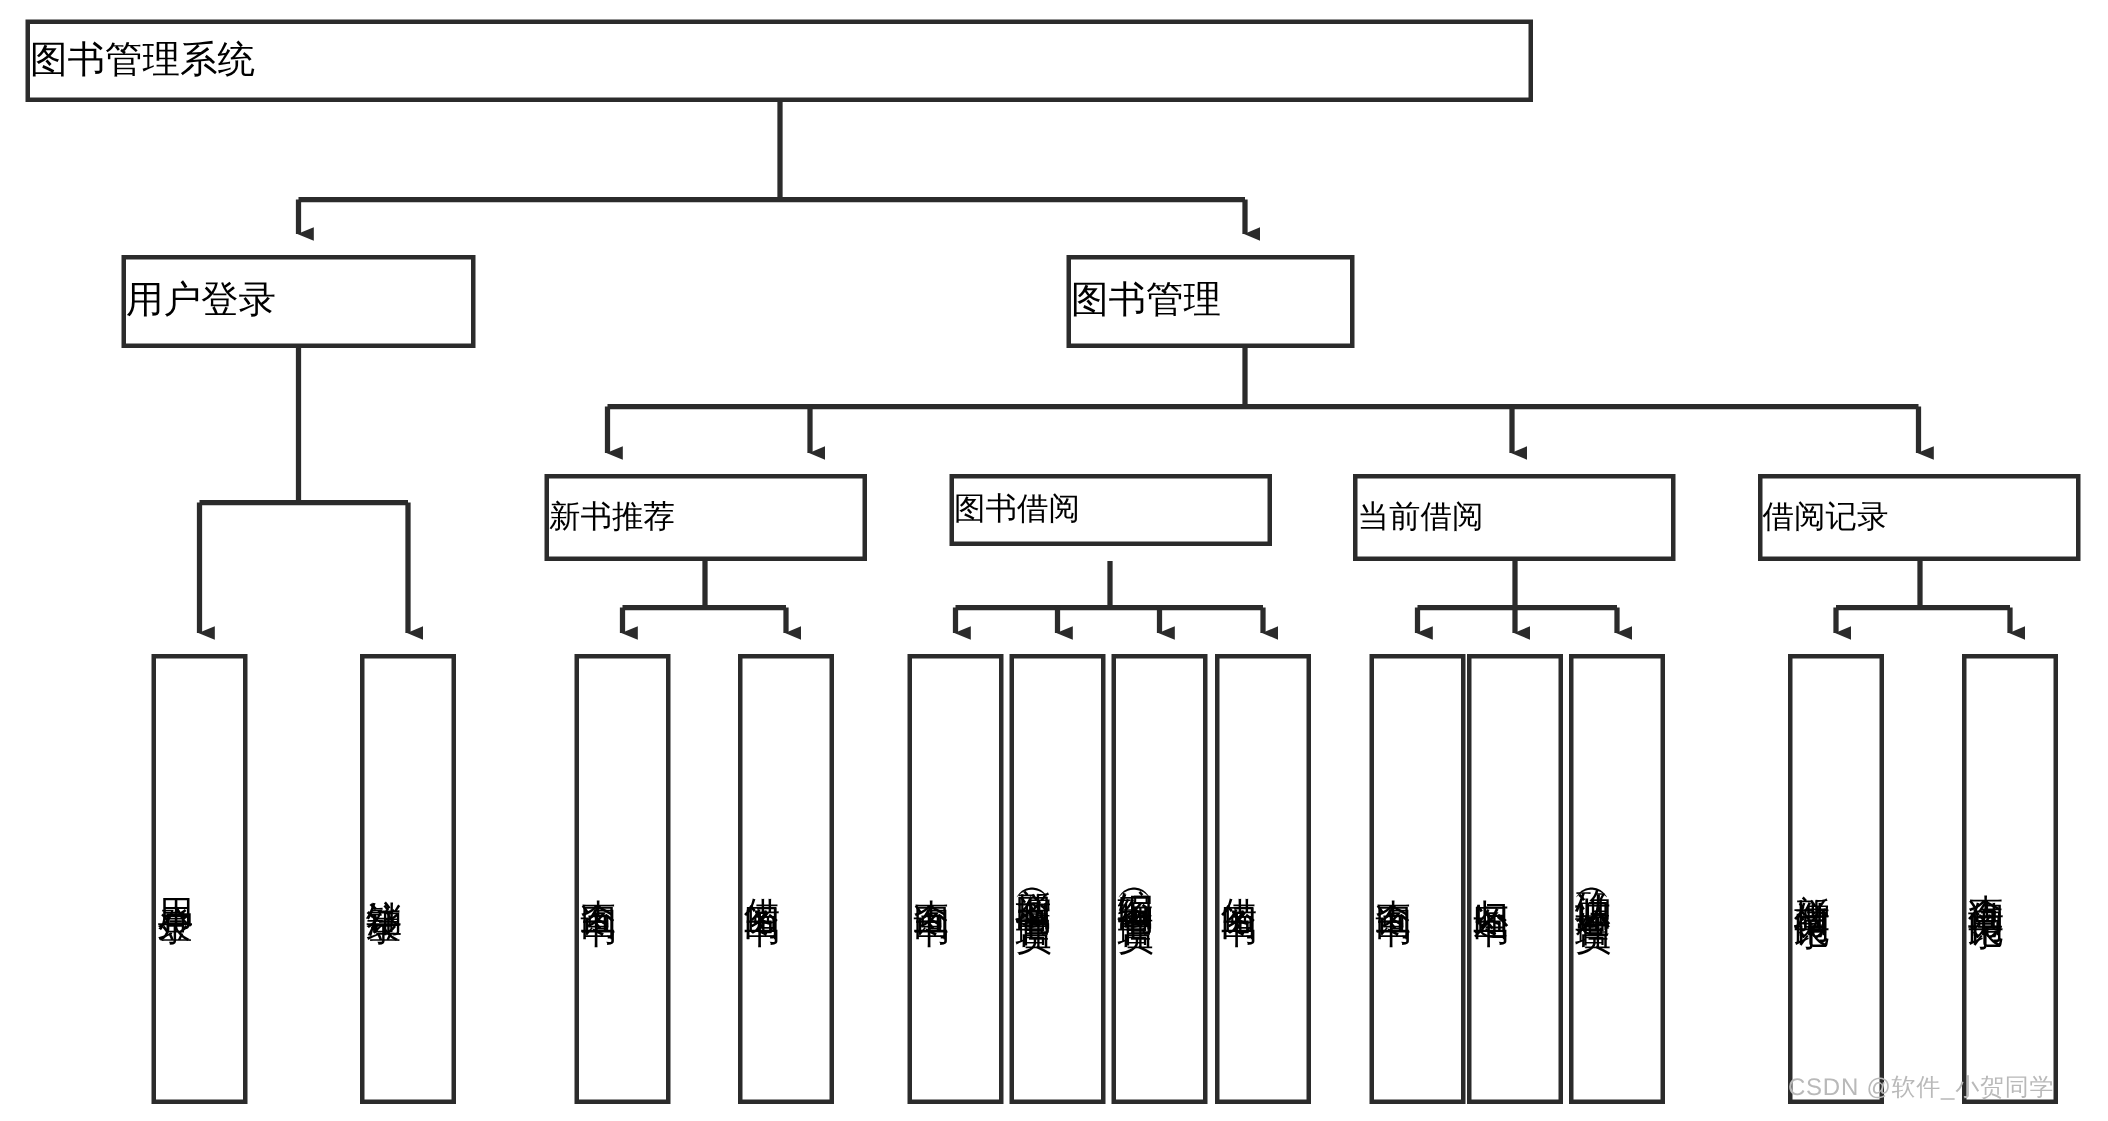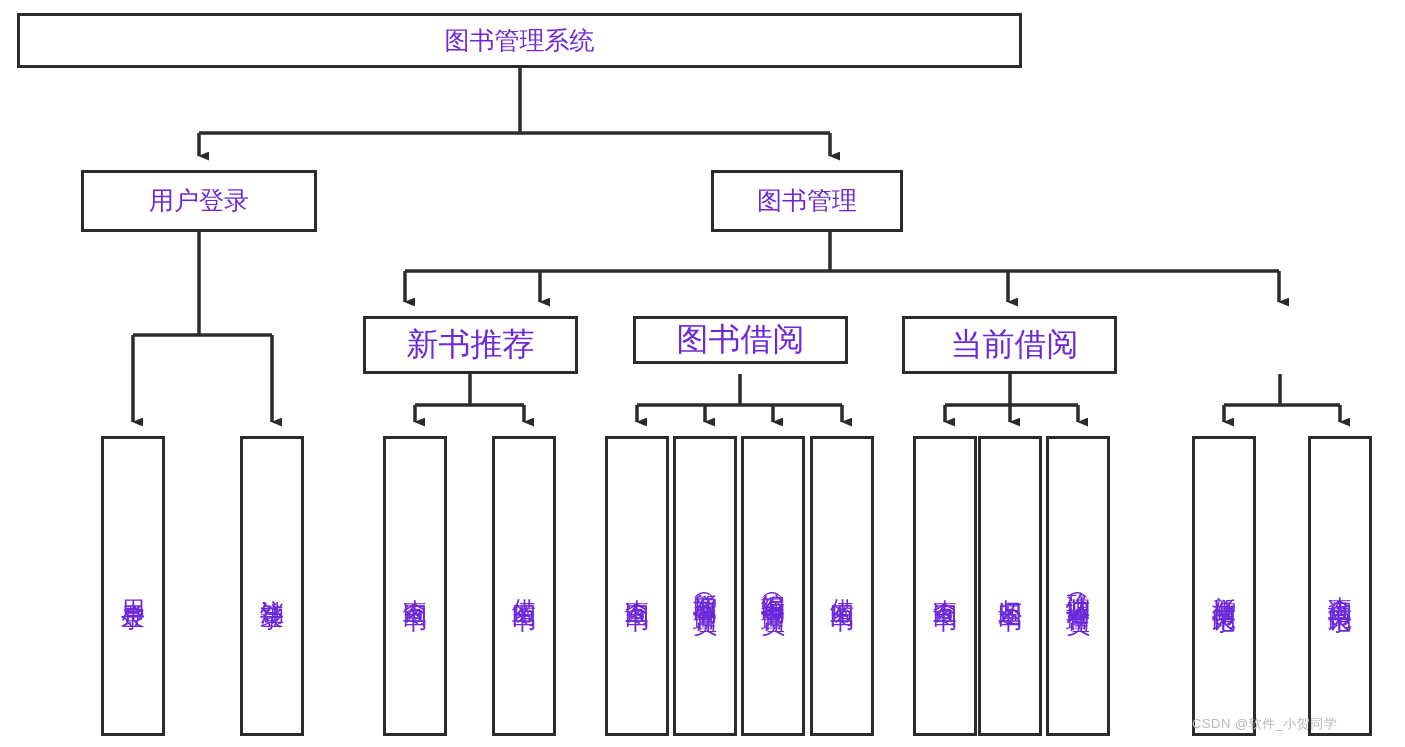--- a/index.html
+++ b/index.html
@@ -24,47 +24,47 @@
     height: 747px;
     pointer-events: none;
   }
   .node {
     position: absolute;
     box-sizing: border-box;
     background: #ffffff;
     border: 3px solid #2b2b2b;
     display: flex;
     align-items: center;
-    justify-content: center;
+    justify-content: flex-start;
     text-align: center;
-    color: #6d28d9;
+    color: #000000;
     z-index: 2;
   }
   .node-label {
     display: block;
     line-height: 1.18;
     white-space: nowrap;
   }
   .node.root   { font-size: 25px; }
   .node.lvl1   { font-size: 25px; }
-  .node.lvl2   { font-size: 32px; }
+  .node.lvl2   { font-size: 21px; }
   .node.leaf   { font-size: 24px; }
 
   
   .node.leaf .node-label {
     writing-mode: vertical-rl;
     text-orientation: upright;
     letter-spacing: 3px;
     white-space: nowrap;
     line-height: 1;
   }
   .watermark {
     position: absolute;
     color: #b9b9b9;
-    font-size: 13px;
+    font-size: 16px;
     white-space: nowrap;
     z-index: 5;
     letter-spacing: 0.5px;
   }
 </style>
 </head>
 <body>
 
 <div id="canvas">
 
@@ -128,22 +128,25 @@
   <div class="node lvl1" style="left:711px; top:170px; width:192px; height:62px;">
     <span class="node-label">图书管理</span>
   </div>
 
   <div class="node lvl2" style="left:363px; top:316px; width:215px; height:58px;">
     <span class="node-label">新书推荐</span>
   </div>
   <div class="node lvl2" style="left:633px; top:316px; width:215px; height:48px;">
     <span class="node-label">图书借阅</span>
   </div>
-  <div class="node lvl2" style="left:902px; top:316px; width:215px; height:58px;padding-left:10px;">
+  <div class="node lvl2" style="left:902px; top:316px; width:215px; height:58px;">
     <span class="node-label">当前借阅</span>
+  </div>
+  <div class="node lvl2" style="left:1172px; top:316px; width:215px; height:58px;">
+    <span class="node-label">借阅记录</span>
   </div>
 
   <div class="node leaf" style="left:101px; top:436px; width:64px; height:300px;">
     <span class="node-label">用户登录</span>
   </div>
   <div class="node leaf" style="left:240px; top:436px; width:64px; height:300px;">
     <span class="node-label">注销登录</span>
   </div>
 
   <div class="node leaf" style="left:383px; top:436px; width:64px; height:300px;">

